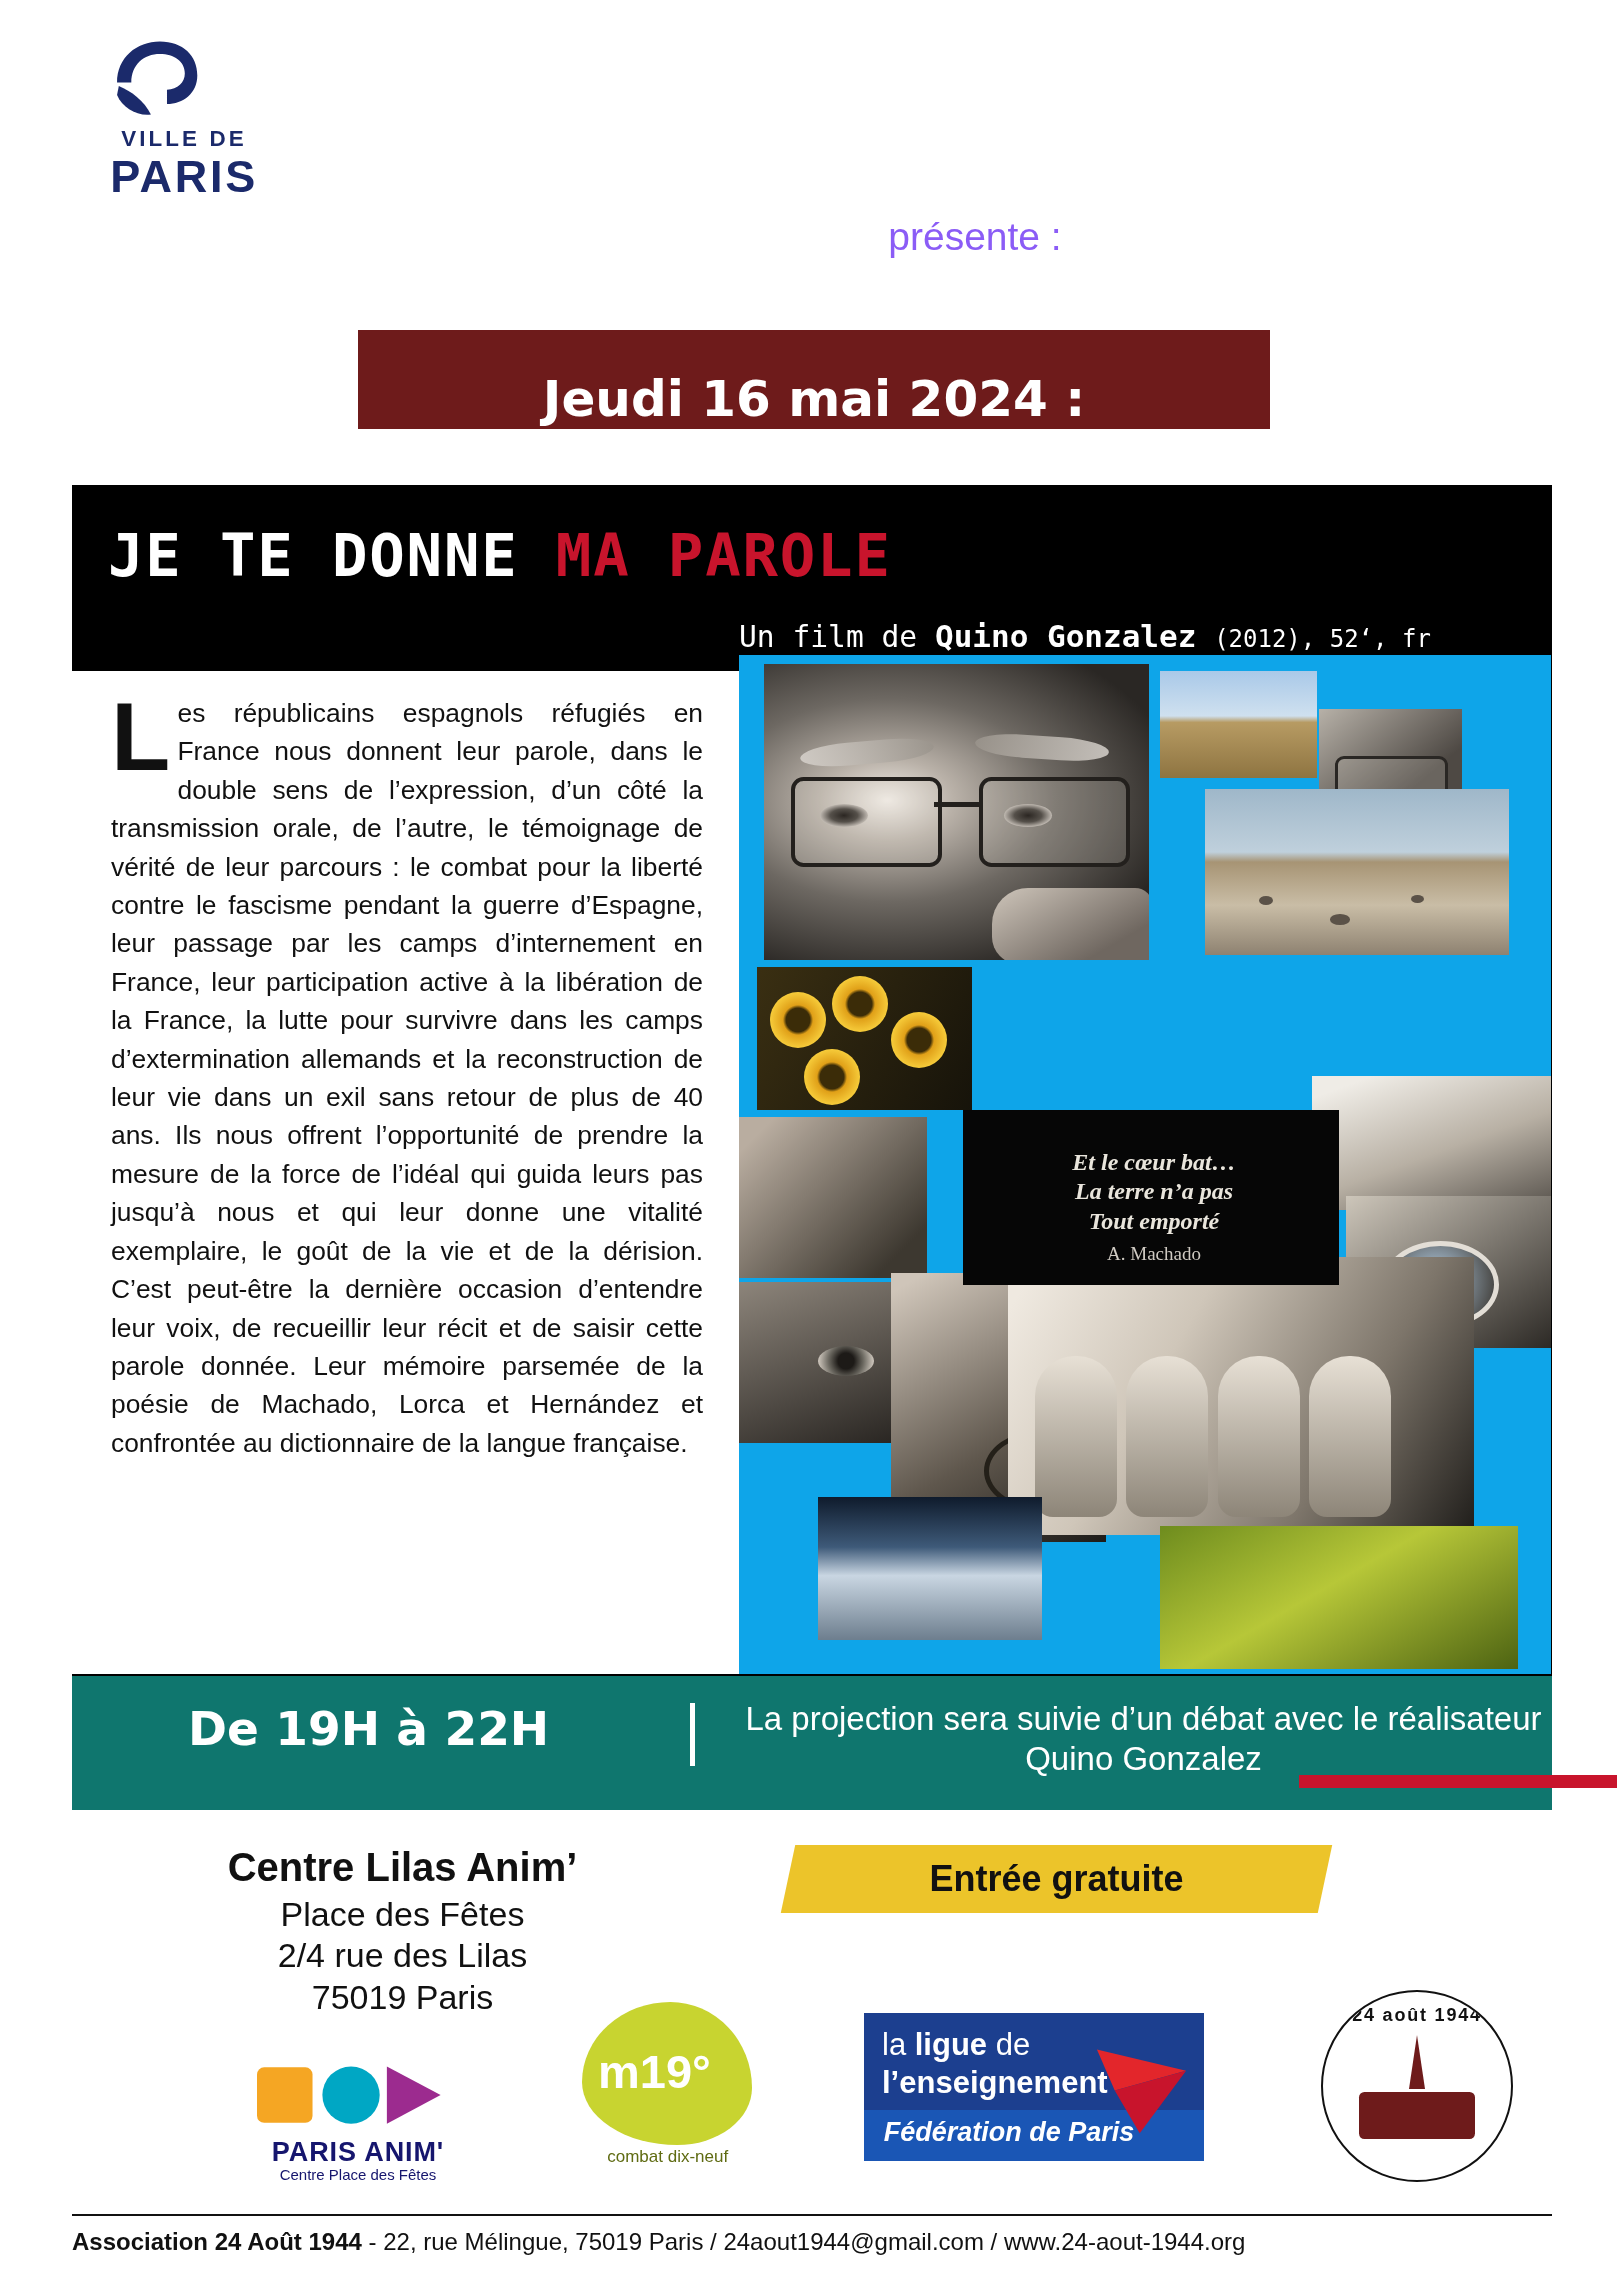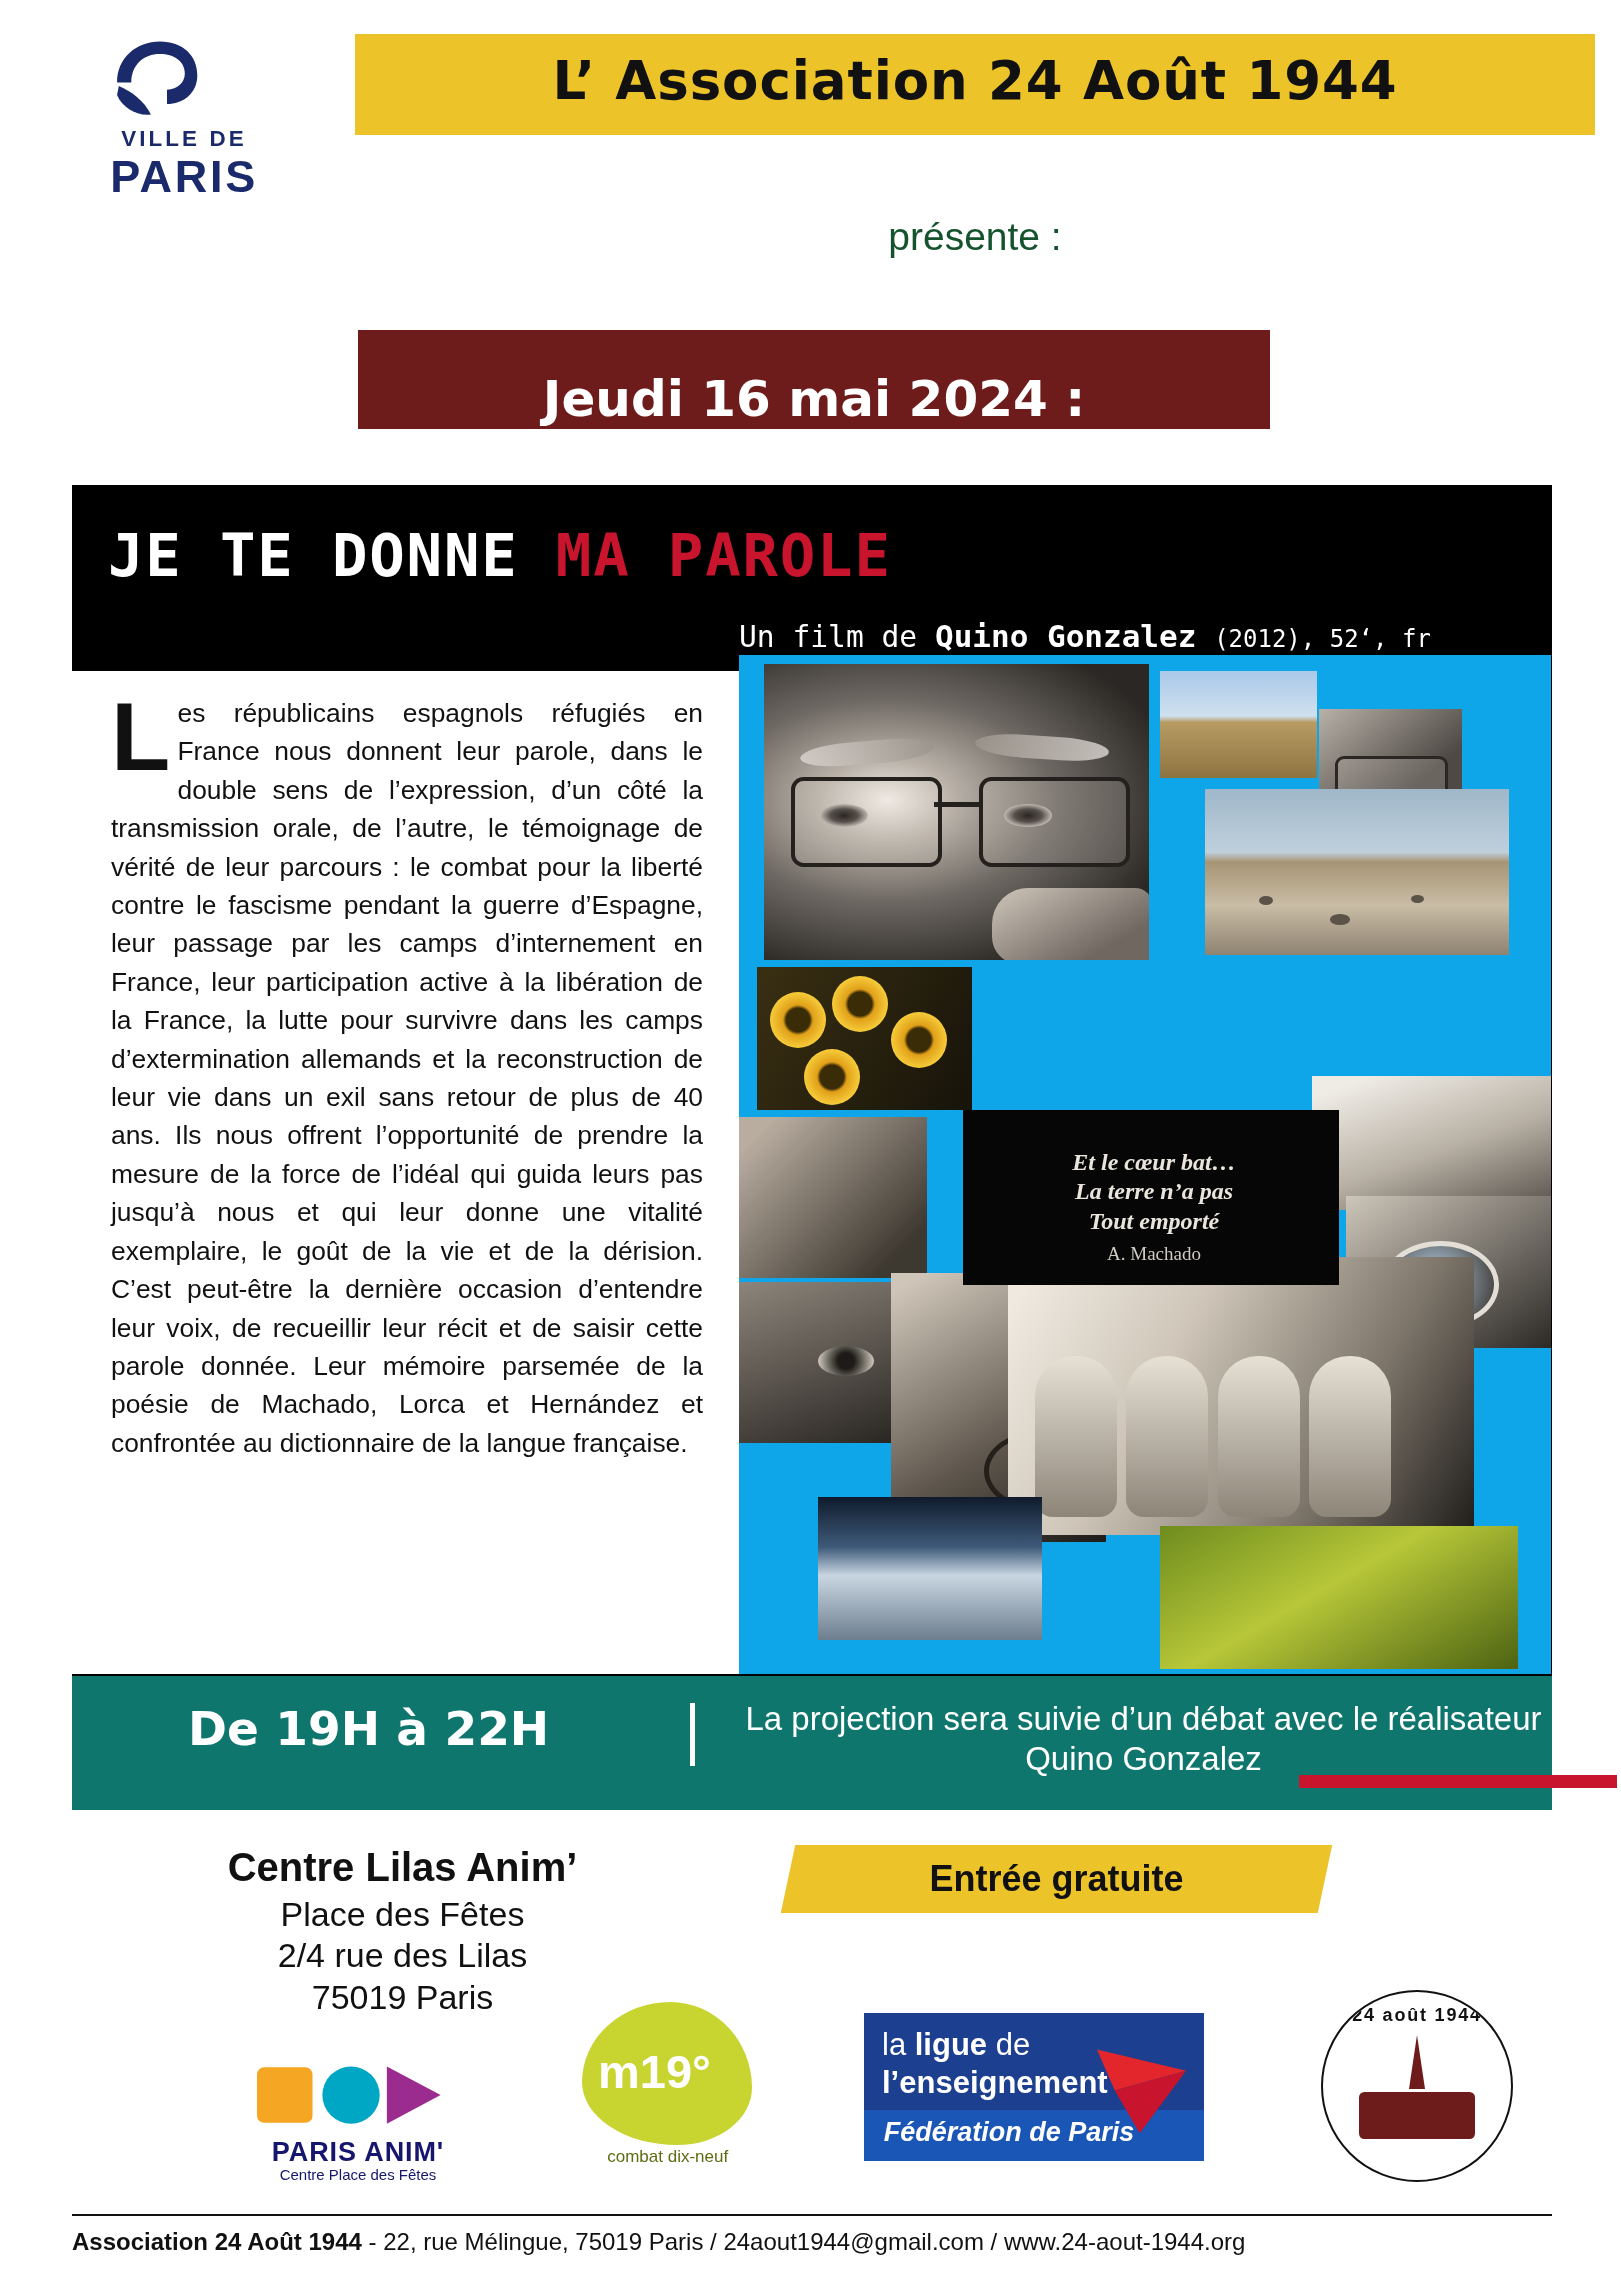--- a/index.html
+++ b/index.html
@@ -83,21 +83,21 @@
     letter-spacing: 2.7px;
     color: #1b2a6b;
   }
   .presente {
     position: absolute;
     left: 355px;
     top: 215px;
     width: 1240px;
     text-align: center;
     font-size: 39px;
-    color: #14532d;
+    color: #8b5cf6;
   }
 
   
   .date-band {
     position: absolute;
     left: 358px;
     top: 330px;
     width: 912px;
     height: 99px;
     background: #6e1b1b;
@@ -554,23 +554,20 @@
         <svg width="107" height="85" viewBox="0 0 120 95">
           <path d="M18 52 C18 24 40 6 66 6 C92 6 108 22 108 44 C108 64 92 76 74 76 L74 60 C86 60 94 52 94 42 C94 28 82 20 66 20 C48 20 34 32 34 52 Z" fill="#1b2a6b"></path>
           <path d="M20 56 C34 62 48 72 56 88 C40 90 24 80 18 66 Z" fill="#1b2a6b"></path>
           <circle cx="74" cy="34" r="5" fill="#ffffff"></circle>
         </svg>
       </div>
       <div class="ville-de">VILLE DE</div>
       <div class="paris">PARIS</div>
     </div>
 
-    <div class="yellow-title-band">
-      <div class="title-text">L’ Association 24 Août 1944</div>
-    </div>
   </div>
 
   <div class="presente">présente :</div>
 
   <div class="date-band">
     <div class="date-text">Jeudi 16 mai 2024 :</div>
   </div>
 
   <div class="film-block">
 

